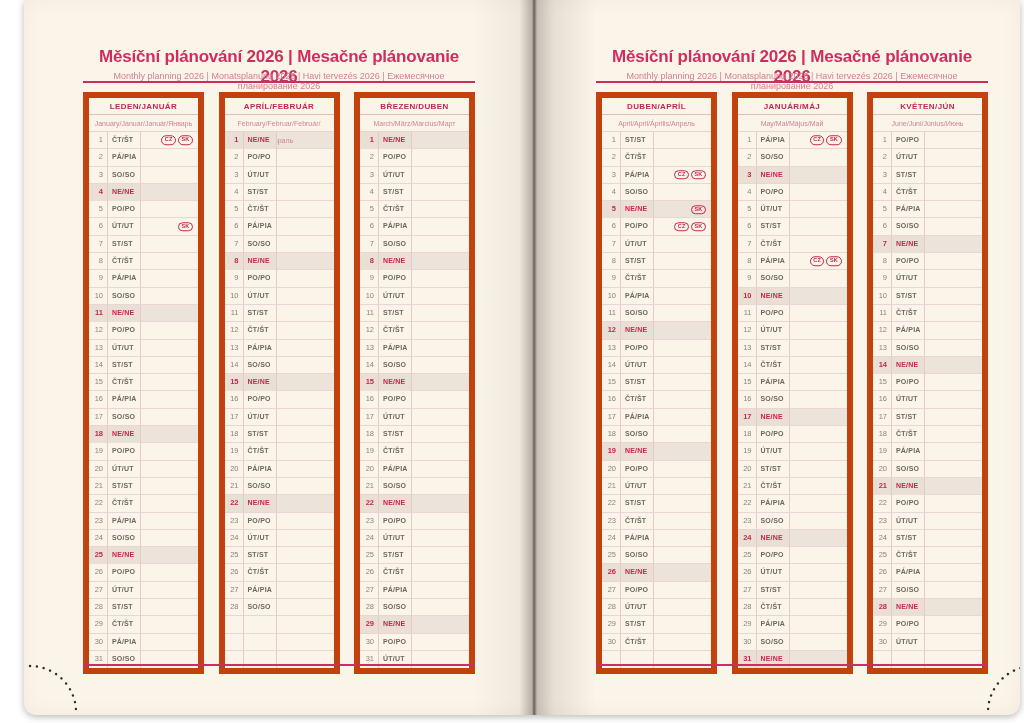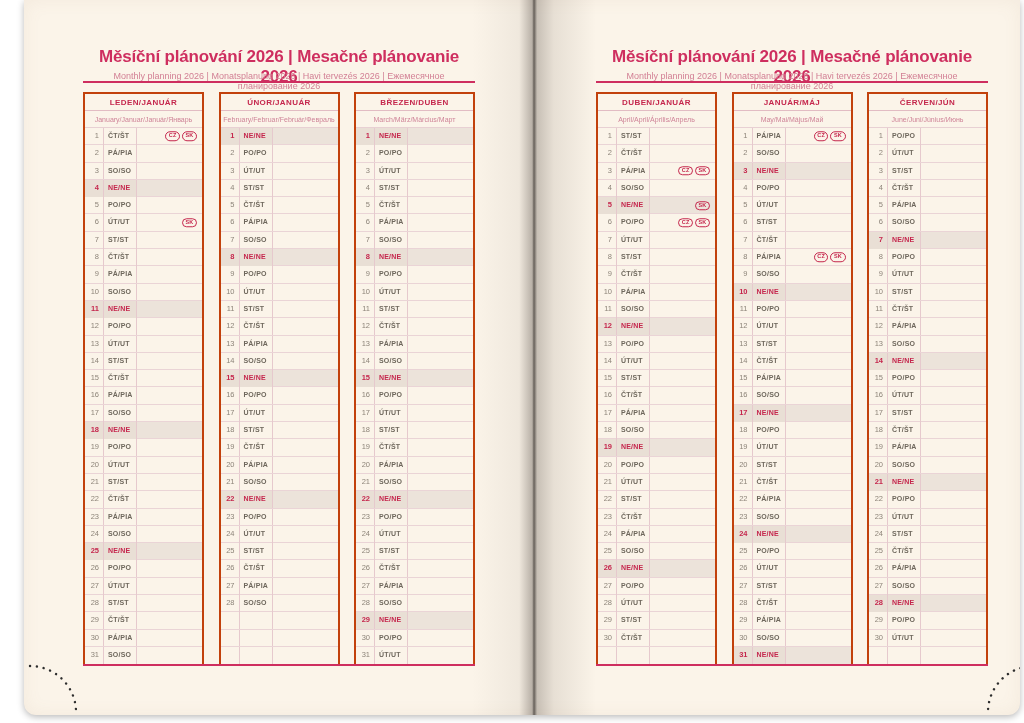--- a/index.html
+++ b/index.html
@@ -32,21 +32,21 @@
            font-size:17px; font-weight:700; color:#ce2e5f; letter-spacing:-0.2px; }
   .subtitle { position:absolute; top:71px; left:0; width:100%; text-align:center;
               font-size:9px; color:#d27f94; }
   .rule { position:absolute; left:0; width:392px; height:2px; background:#ce2e5f; }
   .rule.top    { top:81px; }
   .rule.bottom { top:664px; }
 
   .tables { position:absolute; top:92px; left:0; width:392px;
             display:flex; justify-content:space-between; }
 
-  .month { width:121px; border:2px solid #c2410c; background:#fbf4e9; }
+  .month { width:121px; border:6px solid #c2410c; background:#fbf4e9; }
   .m-header { height:17px; line-height:17px; text-align:center;
               font-size:8px; font-weight:700; letter-spacing:.4px;
               color:#c5274d; border-bottom:1px solid #e2bcc3; }
   .m-sub { height:17px; line-height:17px; text-align:center;
            font-size:7px; color:#cf8498; border-bottom:1px solid #e8d0d3; }
 
   .row { display:grid; grid-template-columns:19px 33px 1fr; height:17.3px;
          border-bottom:1px solid #ead4d6; }
   .row:last-child { border-bottom:none; }
   .cell-num { text-align:right; padding-right:4px; line-height:16.5px;
@@ -238,21 +238,21 @@
               <span class="cell-note"></span>
             </div>
             <div class="row">
               <span class="cell-num">31</span>
               <span class="cell-abbr">SO/SO</span>
               <span class="cell-note"></span>
             </div>
           </div>
       </div>
       <div class="month">
-        <div class="m-header">ÚNOR/JANUÁR</div>
+        <div class="m-header">APRÍL/FEBRUÁR</div>
         <div class="m-sub">February/Februar/Február/Февраль</div>
         <div class="m-rows">
             <div class="row sun">
               <span class="cell-num">1</span>
               <span class="cell-abbr">NE/NE</span>
               <span class="cell-note"></span>
             </div>
             <div class="row">
               <span class="cell-num">2</span>
               <span class="cell-abbr">PO/PO</span>
@@ -569,21 +569,21 @@
     </div>
     <div class="rule bottom"></div>
   </div>
 
   <div class="page-content right">
     <div class="title">Měsíční plánování 2026 | Mesačné plánovanie 2026</div>
     <div class="subtitle">Monthly planning 2026 | Monatsplanung 2026 | Havi tervezés 2026 | Ежемесячное планирование 2026</div>
     <div class="rule top"></div>
     <div class="tables">
       <div class="month">
-        <div class="m-header">DUBEN/JANUÁR</div>
+        <div class="m-header">DUBEN/APRÍL</div>
         <div class="m-sub">April/April/Április/Апрель</div>
         <div class="m-rows">
             <div class="row">
               <span class="cell-num">1</span>
               <span class="cell-abbr">ST/ST</span>
               <span class="cell-note"></span>
             </div>
             <div class="row">
               <span class="cell-num">2</span>
               <span class="cell-abbr">ČT/ŠT</span>
@@ -915,21 +915,21 @@
               <span class="cell-note"></span>
             </div>
             <div class="row sun">
               <span class="cell-num">31</span>
               <span class="cell-abbr">NE/NE</span>
               <span class="cell-note"></span>
             </div>
           </div>
       </div>
       <div class="month">
-        <div class="m-header">ČERVEN/JÚN</div>
+        <div class="m-header">KVĚTEN/JÚN</div>
         <div class="m-sub">June/Juni/Június/Июнь</div>
         <div class="m-rows">
             <div class="row">
               <span class="cell-num">1</span>
               <span class="cell-abbr">PO/PO</span>
               <span class="cell-note"></span>
             </div>
             <div class="row">
               <span class="cell-num">2</span>
               <span class="cell-abbr">ÚT/UT</span>

